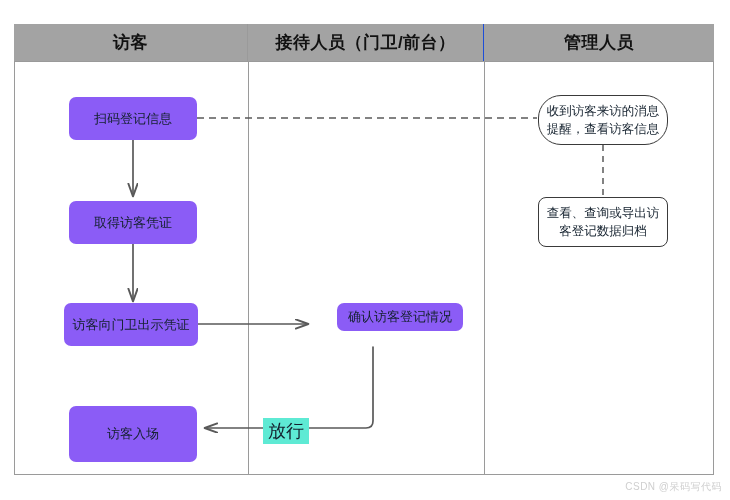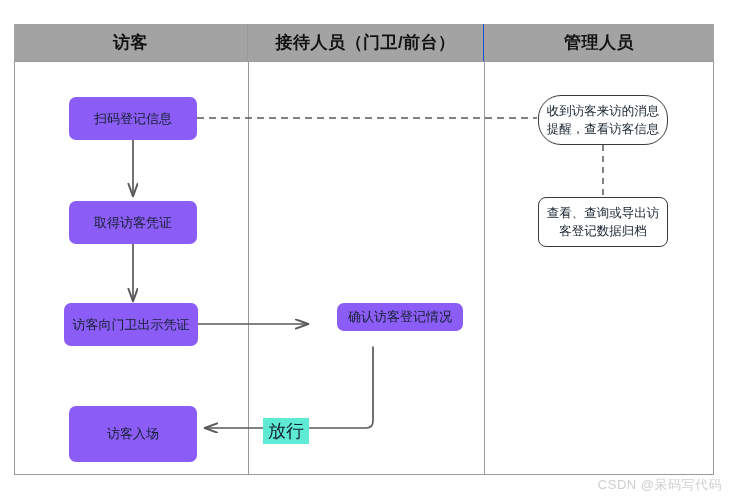--- a/index.html
+++ b/index.html
@@ -111,21 +111,21 @@
     color: #14212e;
     padding: 1px 5px;
     white-space: nowrap;
   }
 
   
   .watermark {
     position: absolute;
     right: 8px;
     bottom: 6px;
-    font-size: 13px;
+    font-size: 10px;
     color: #cfcfcf;
     letter-spacing: 0.5px;
     white-space: nowrap;
   }
 
   svg.edges {
     position: absolute;
     left: 0;
     top: 0;
     width: 730px;

